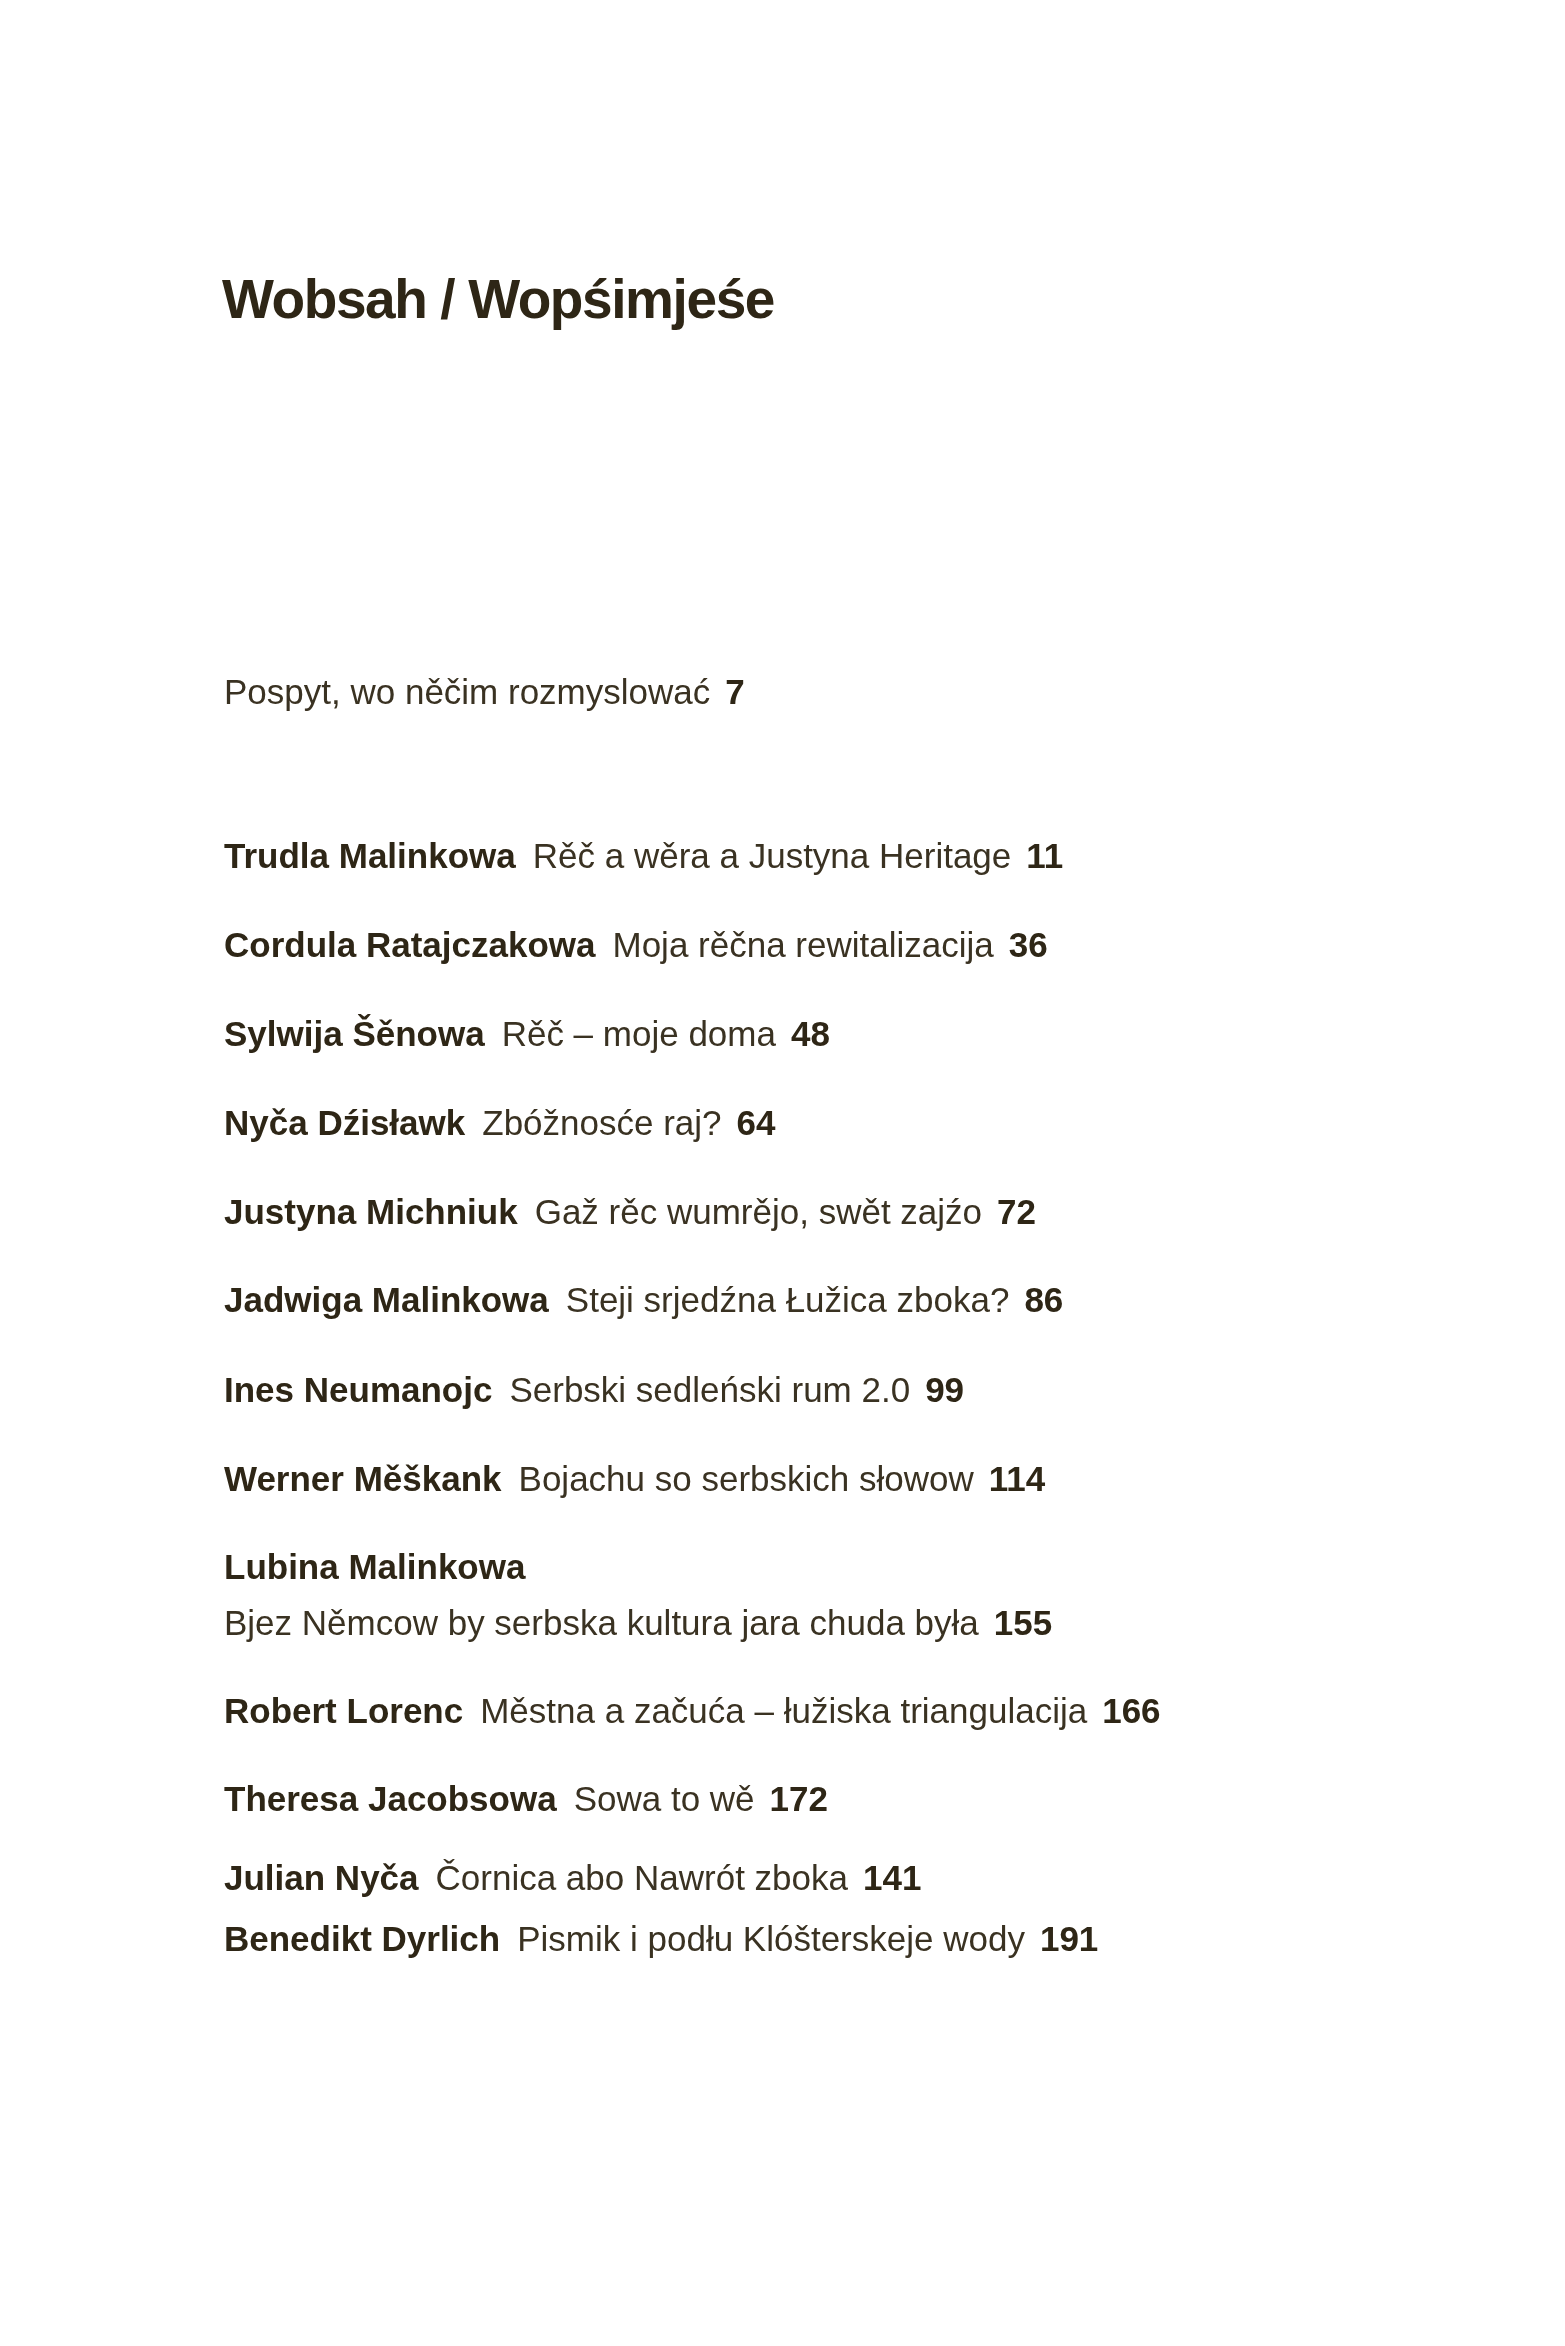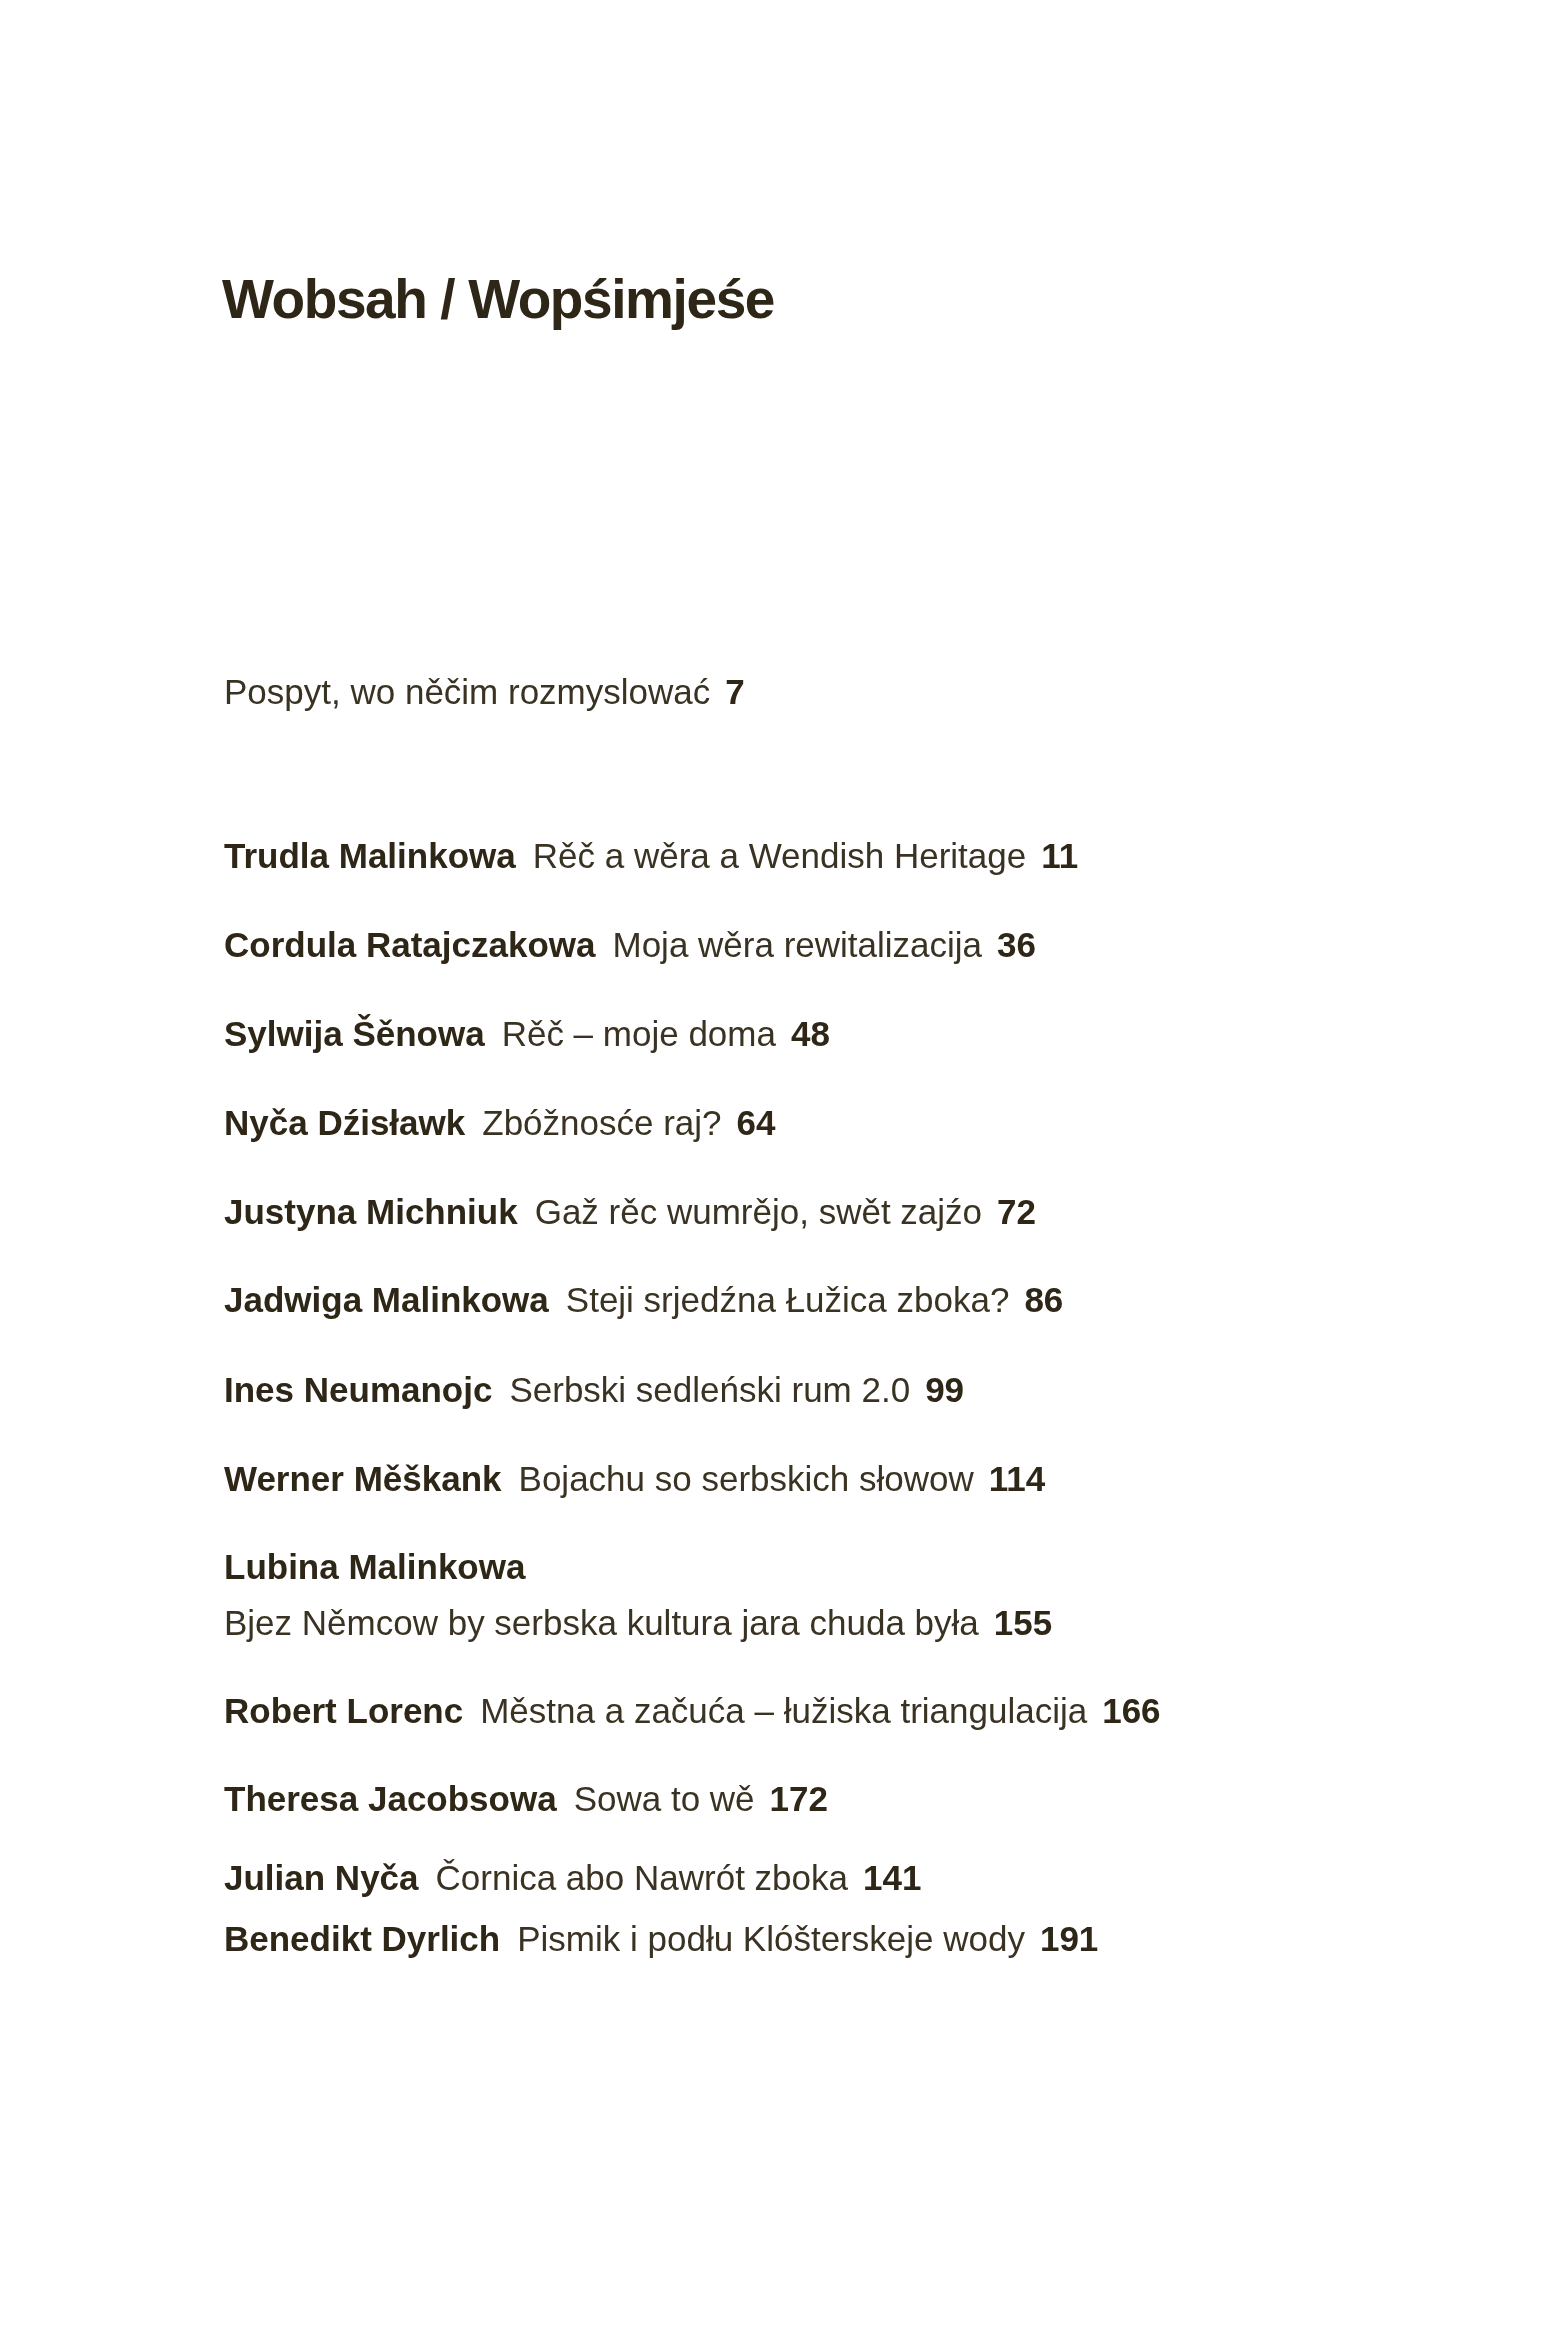--- a/index.html
+++ b/index.html
@@ -13,24 +13,24 @@
 </head>
 <body>
 
 <h1 class="title">Wobsah / Wopśimjeśe</h1>
 
 <div class="line" style="top:674px">
   <span class="work">Pospyt, wo něčim rozmyslować</span><span class="page">7</span>
 </div>
 
 <div class="line" style="top:838px">
-  <span class="author">Trudla Malinkowa</span><span class="work">Rěč a wěra a Wendish Heritage</span><span class="page">11</span>
+  <span class="author">Trudla Malinkowa</span><span class="work">Rěč a wěra a Justyna Heritage</span><span class="page">11</span>
 </div>
 <div class="line" style="top:927px">
-  <span class="author">Cordula Ratajczakowa</span><span class="work">Moja wěra rewitalizacija</span><span class="page">36</span>
+  <span class="author">Cordula Ratajczakowa</span><span class="work">Moja rěčna rewitalizacija</span><span class="page">36</span>
 </div>
 <div class="line" style="top:1016px">
   <span class="author">Sylwija Šěnowa</span><span class="work">Rěč – moje doma</span><span class="page">48</span>
 </div>
 <div class="line" style="top:1105px">
   <span class="author">Nyča Dźisławk</span><span class="work">Zbóžnosće raj?</span><span class="page">64</span>
 </div>
 <div class="line" style="top:1194px">
   <span class="author">Justyna Michniuk</span><span class="work">Gaž rěc wumrějo, swět zajźo</span><span class="page">72</span>
 </div>

